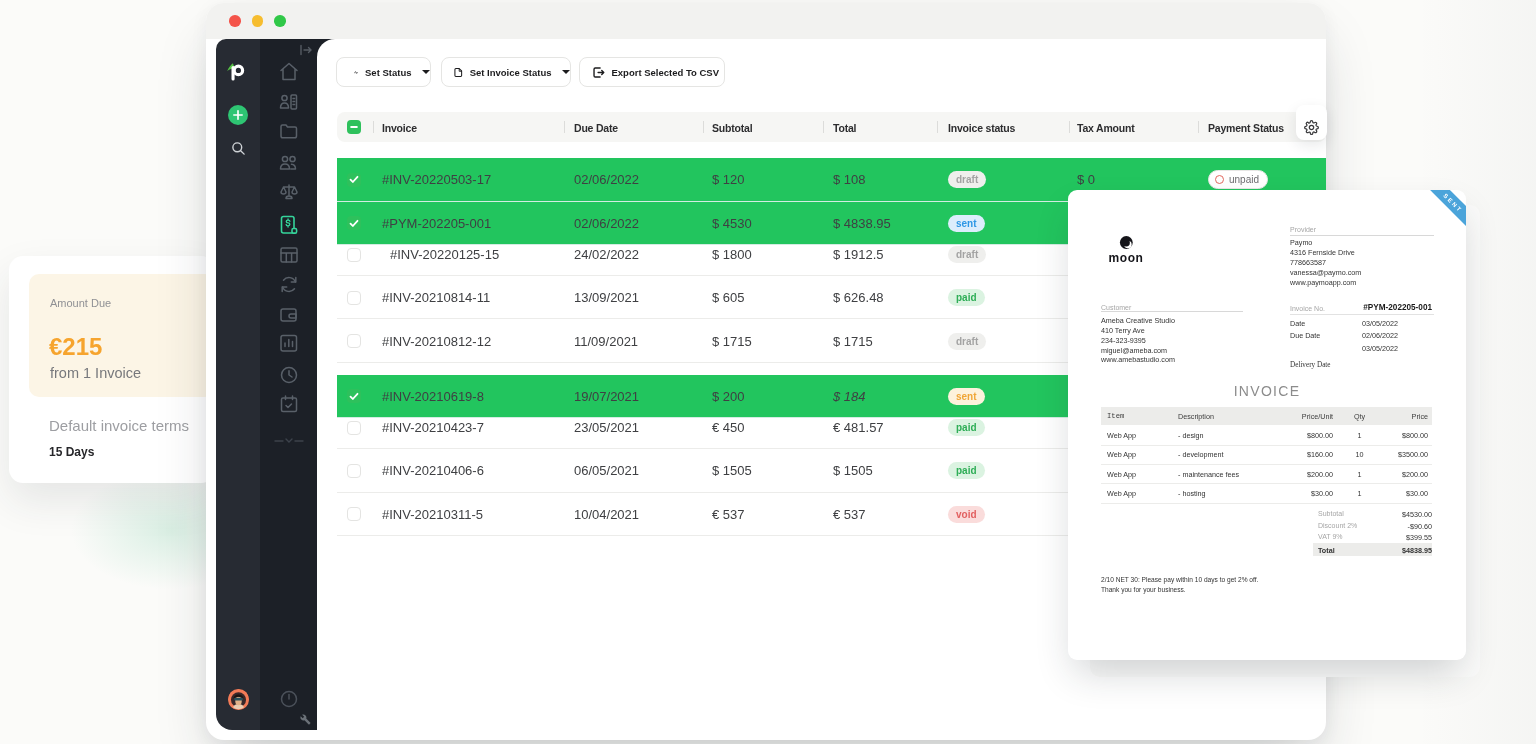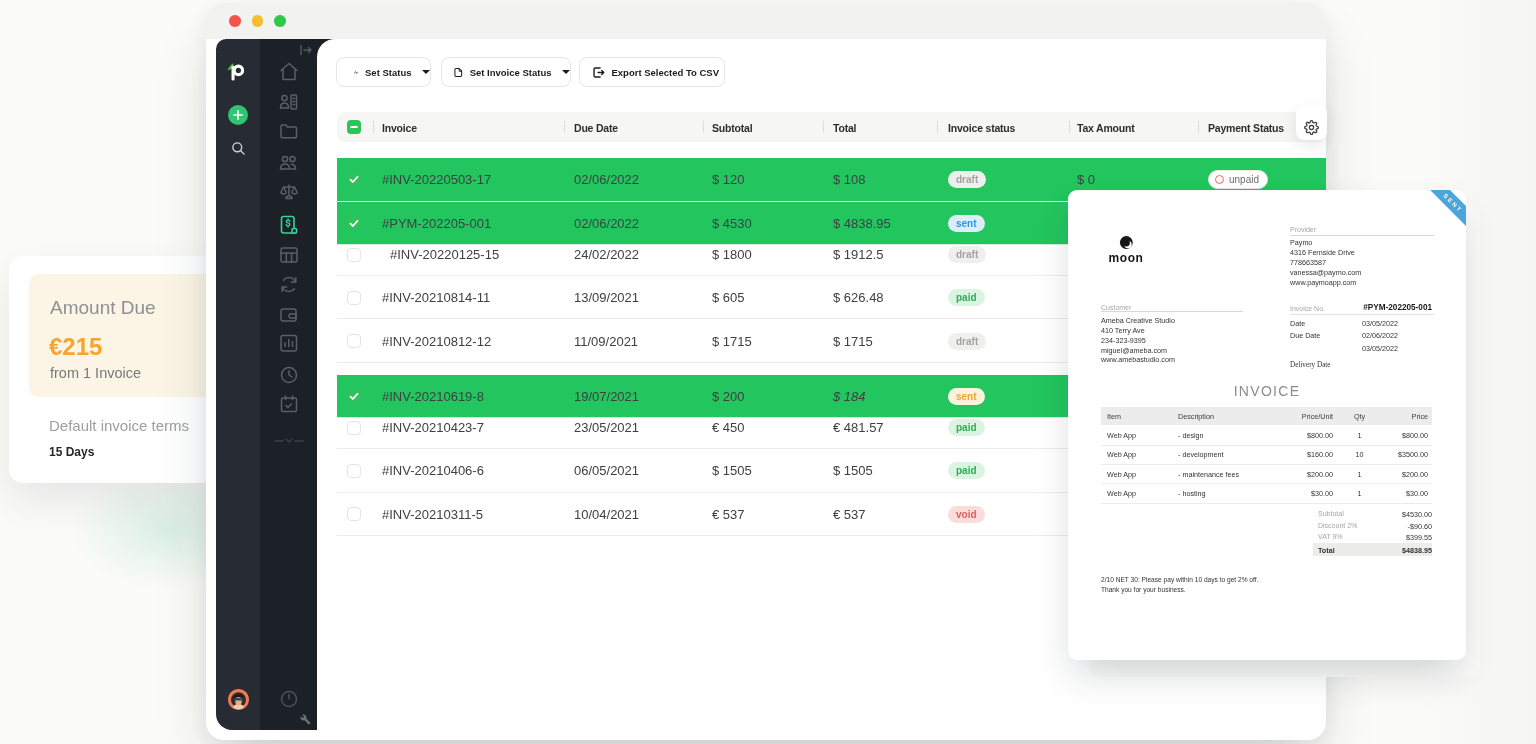--- a/index.html
+++ b/index.html
@@ -63,21 +63,21 @@
     box-shadow:0 14px 30px rgba(40,50,60,0.10); }
 </style>
 </head>
 <body>
 <div id="stage">
 
   <div class="abs glow"></div>
   <div class="abs" style="left:1416px; top:0; width:120px; height:744px; background:linear-gradient(to right, rgba(70,80,90,0) , rgba(70,80,90,0.035));"></div>
   <div class="abs" id="leftcard">
     <div class="abs" id="creamcard">
-      <div class="abs" style="left:21px; top:23px; font-size:19px; color:#8f9094;">Amount Due</div>
+      <div class="abs" style="left:21px; top:23px; font-size:11px; color:#8f9094;">Amount Due</div>
       <div class="abs" style="left:20px; top:58.5px; font-size:24px; font-weight:700; color:#f6a42e;">€215</div>
       <div class="abs" style="left:21px; top:91px; font-size:14.5px; color:#77787c;">from 1 Invoice</div>
     </div>
     <div class="abs" style="left:40px; top:160.5px; font-size:15px; color:#9d9ea2;">Default invoice terms</div>
     <div class="abs" style="left:40px; top:189px; font-size:12px; font-weight:700; color:#27272a;">15 Days</div>
   </div>
 
   <div class="abs" id="win">
     <div class="abs" id="winhead">
       <div class="abs dot" style="left:23px; background:#f4544a;"></div>
@@ -395,21 +395,21 @@
       <div class="abs" style="left:222px; top:113px; width:142px; text-align:right; font-weight:700; font-size:8.2px; color:#1a1a1a;">#PYM-202205-001</div>
       <div class="abs hr" style="left:222px; top:124px; width:144px; background:#e2e2e2;"></div>
       <div class="abs" style="left:222px; top:128.5px;">Date</div>
       <div class="abs" style="left:294px; top:128.5px;">03/05/2022</div>
       <div class="abs" style="left:222px; top:141px;">Due Date</div>
       <div class="abs" style="left:294px; top:141px;">02/06/2022</div>
       <div class="abs" style="left:222px; top:171px;font-family:Liberation Serif, serif;">Delivery Date</div>
       <div class="abs" style="left:294px; top:153.5px;">03/05/2022</div>
       <div class="abs" style="left:0px; top:192.5px; width:398px; text-align:center; font-size:14px; color:#8c8c8c; letter-spacing:1.3px;">INVOICE</div>
       <div class="abs" style="left:33px; top:217px; width:331px; height:18px; background:#ececea;"></div>
-      <div class="abs" style="left:39px; top:222px; color:#3c3c3c;">Item</div>
+      <div class="abs" style="left:39px; top:222px; color:#3c3c3c;font-family:Liberation Mono, monospace;">Item</div>
       <div class="abs" style="left:110px; top:222px; color:#3c3c3c;">Description</div>
       <div class="abs" style="left:215px; top:222px; width:50px; text-align:right; color:#3c3c3c;">Price/Unit</div>
       <div class="abs" style="left:279px; top:222px; width:25px; text-align:center; color:#3c3c3c;">Qty</div>
       <div class="abs" style="left:310px; top:222px; width:50px; text-align:right; color:#3c3c3c;">Price</div>
       <div class="abs" style="left:39px; top:241px;">Web App</div>
       <div class="abs" style="left:110px; top:241px;">- design</div>
       <div class="abs" style="left:215px; top:241px; width:50px; text-align:right;">$800.00</div>
       <div class="abs" style="left:279px; top:241px; width:25px; text-align:center;">1</div>
       <div class="abs" style="left:310px; top:241px; width:50px; text-align:right;">$800.00</div>
       <div class="abs" style="left:33px; top:254.5px; width:331px; height:1px; background:#ececea;"></div>

